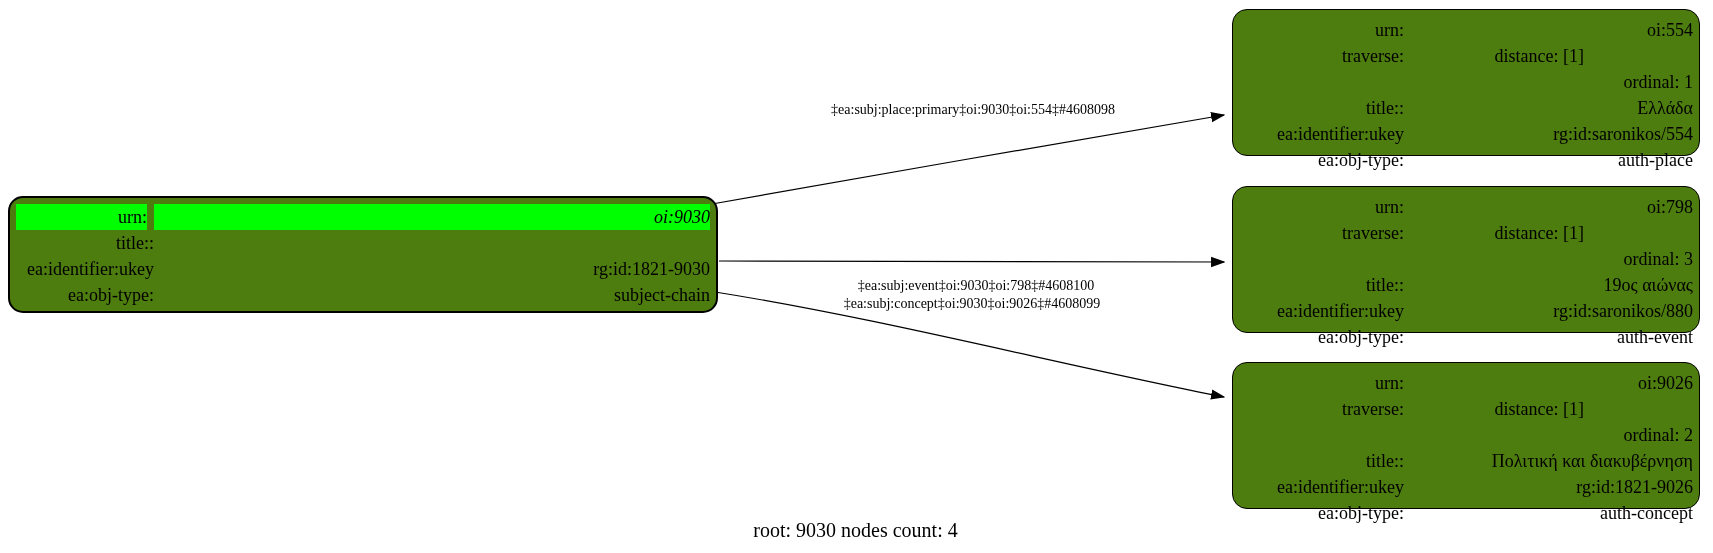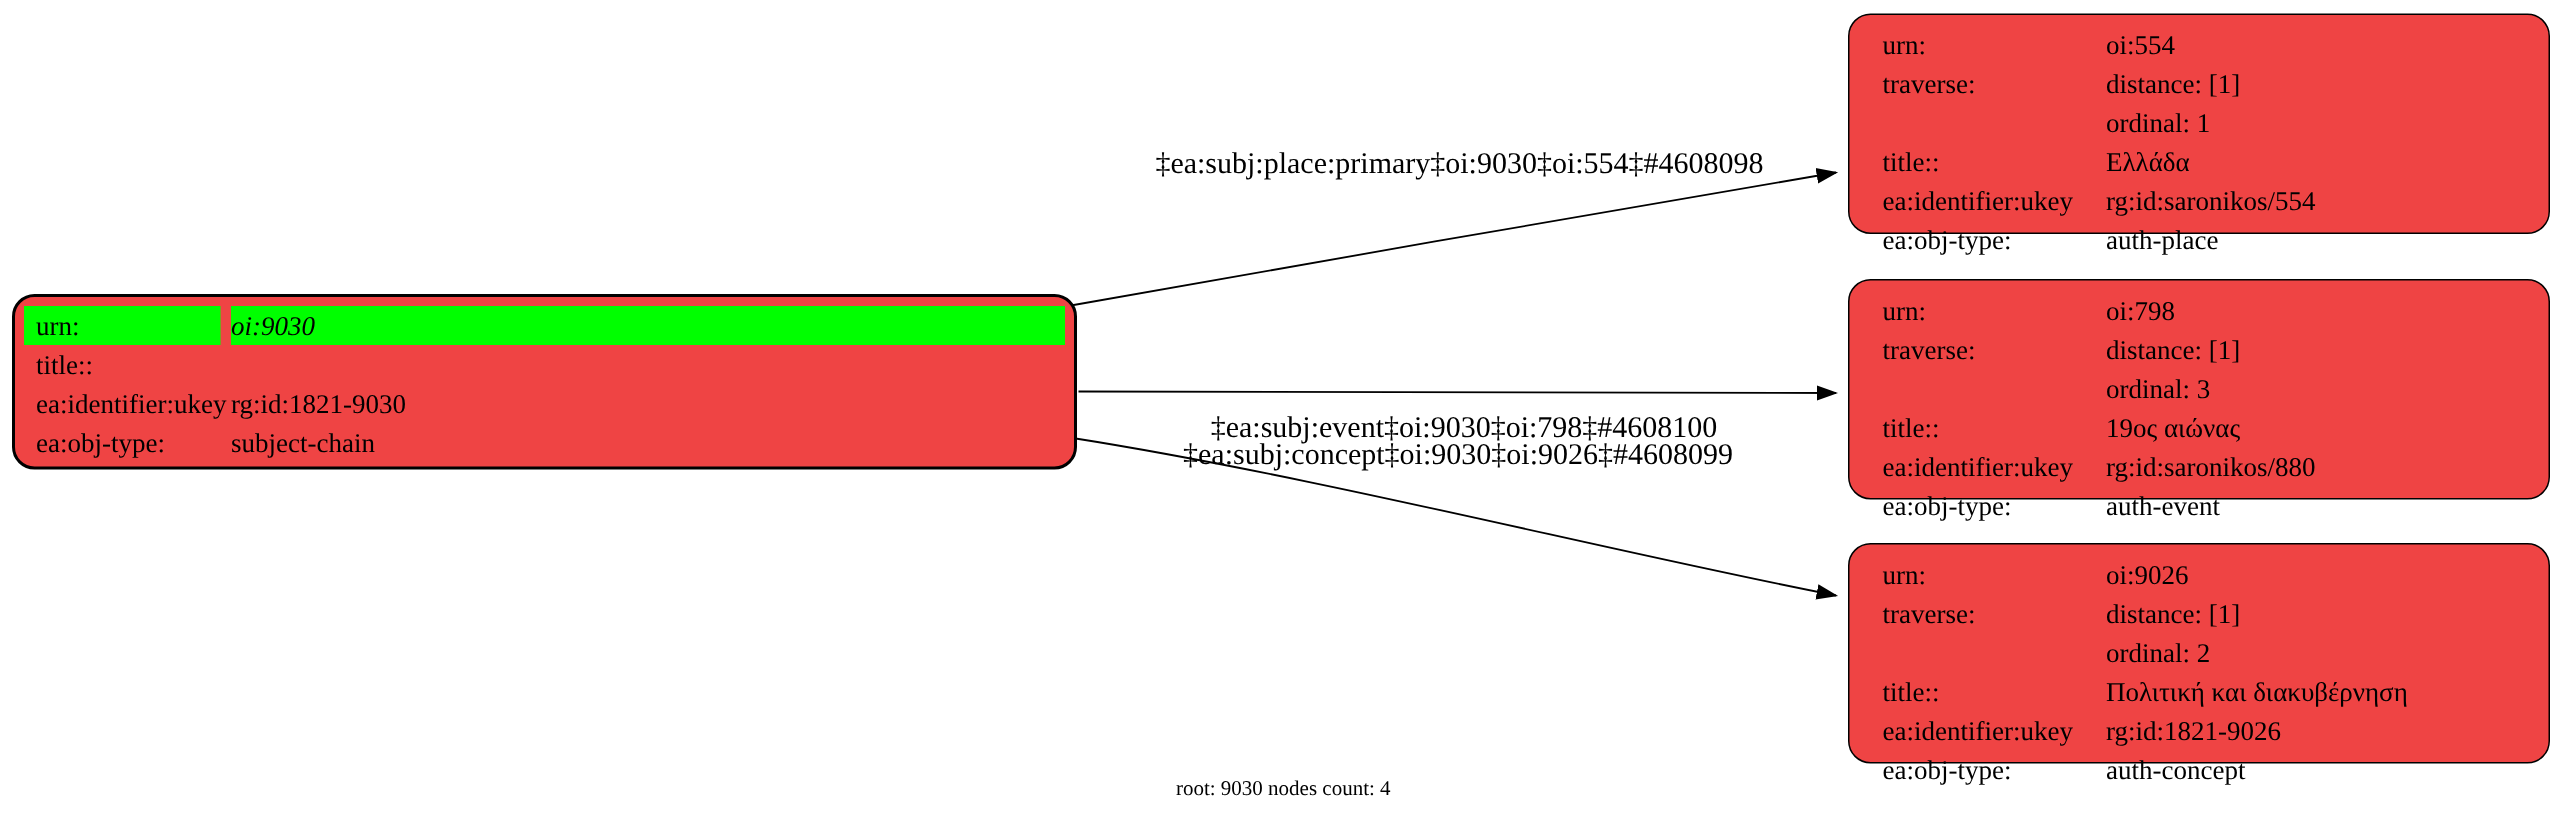--- a/index.html
+++ b/index.html
@@ -9,25 +9,26 @@
     background:#ffffff;
     font-family:"Liberation Serif","DejaVu Serif",serif;
     font-size:18px; color:#000;
     overflow:hidden;
   }
   svg.edges { position:absolute; left:0; top:0; width:1713px; height:553px; pointer-events:none; }
 
   .node {
     position:absolute;
     box-sizing:border-box;
-    background:#ef4444;
+    background:#4d7c0f;
     border:1.2px solid #000;
     border-radius:15px;
     padding:7px 6px 0 14px;
     line-height:26px;
+    text-align:right;
   }
   .node.root {
     left:8px; top:196px; width:710px; height:117px;
     border-width:2px; padding:6px 6px 0 6px;
   }
   .node.t554 { left:1232px; top:9px;   width:468px; height:147px; }
   .node.t798 { left:1232px; top:186px; width:468px; height:147px; }
   .node.t9026{ left:1232px; top:362px; width:468px; height:147px; }
 
   .row { display:grid; grid-template-columns:157px 1fr; }
@@ -40,29 +41,29 @@
   .row.hl .lbl   { background:#00ff00; width:131px; box-sizing:border-box; }
   .row.hl .val   { background:#00ff00;font-style:italic; }
 
   .trav-val { display:flex; }
   .trav-val .dist { width:180px; flex:none; }
 
   .edge-label {
     position:absolute;
     transform:translate(-50%,-50%);
     white-space:nowrap;
-    font-size:20px;
+    font-size:14px;
   }
   #edge-label-0 { left:973px; top:110px; }
   #edge-label-1 { left:976px; top:247px;margin-top:39px; }
   #edge-label-2 { left:972px; top:304px; }
 
   .caption {
     position:absolute; left:8px; top:519px; width:1695px;
-    text-align:center; font-size:14px;
+    text-align:center; font-size:20px;
   }
 </style>
 </head>
 <body>
 
 <div id="canvas">
 
   <svg class="edges">
     <defs>
       <marker id="arrow" viewBox="0 0 10 10" refX="9" refY="5" markerWidth="12" markerHeight="12" orient="auto-start-reverse">

